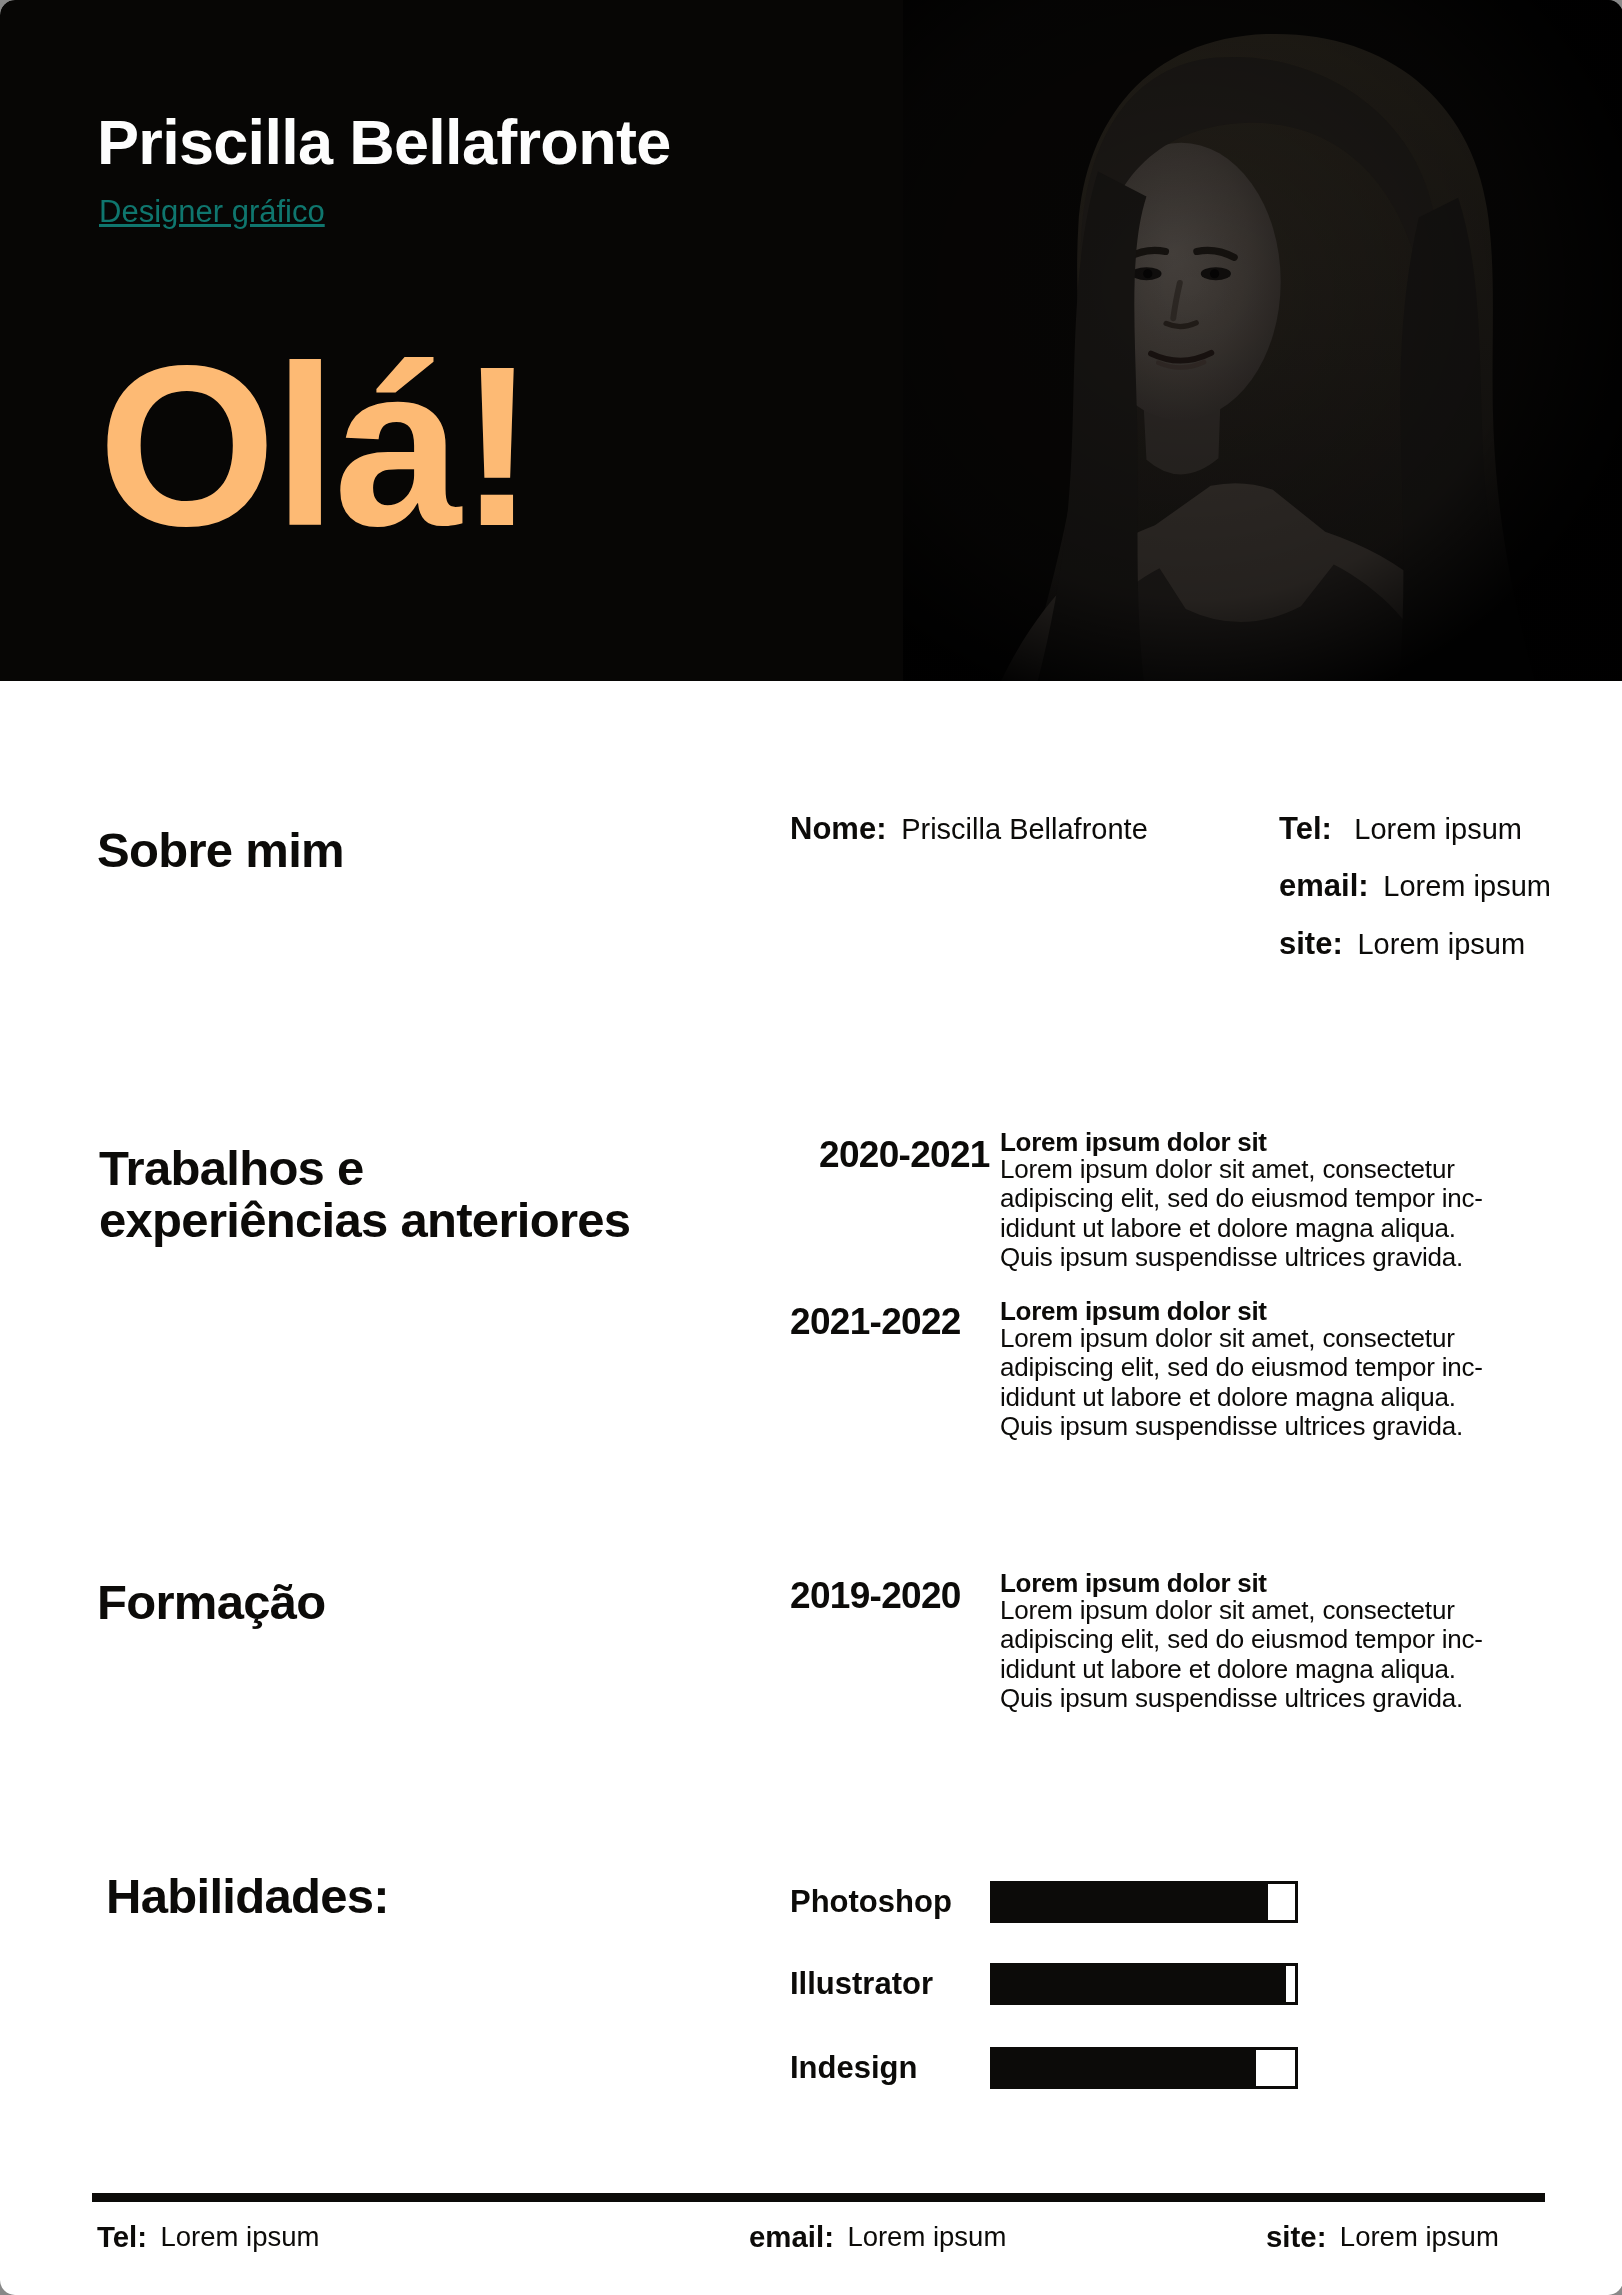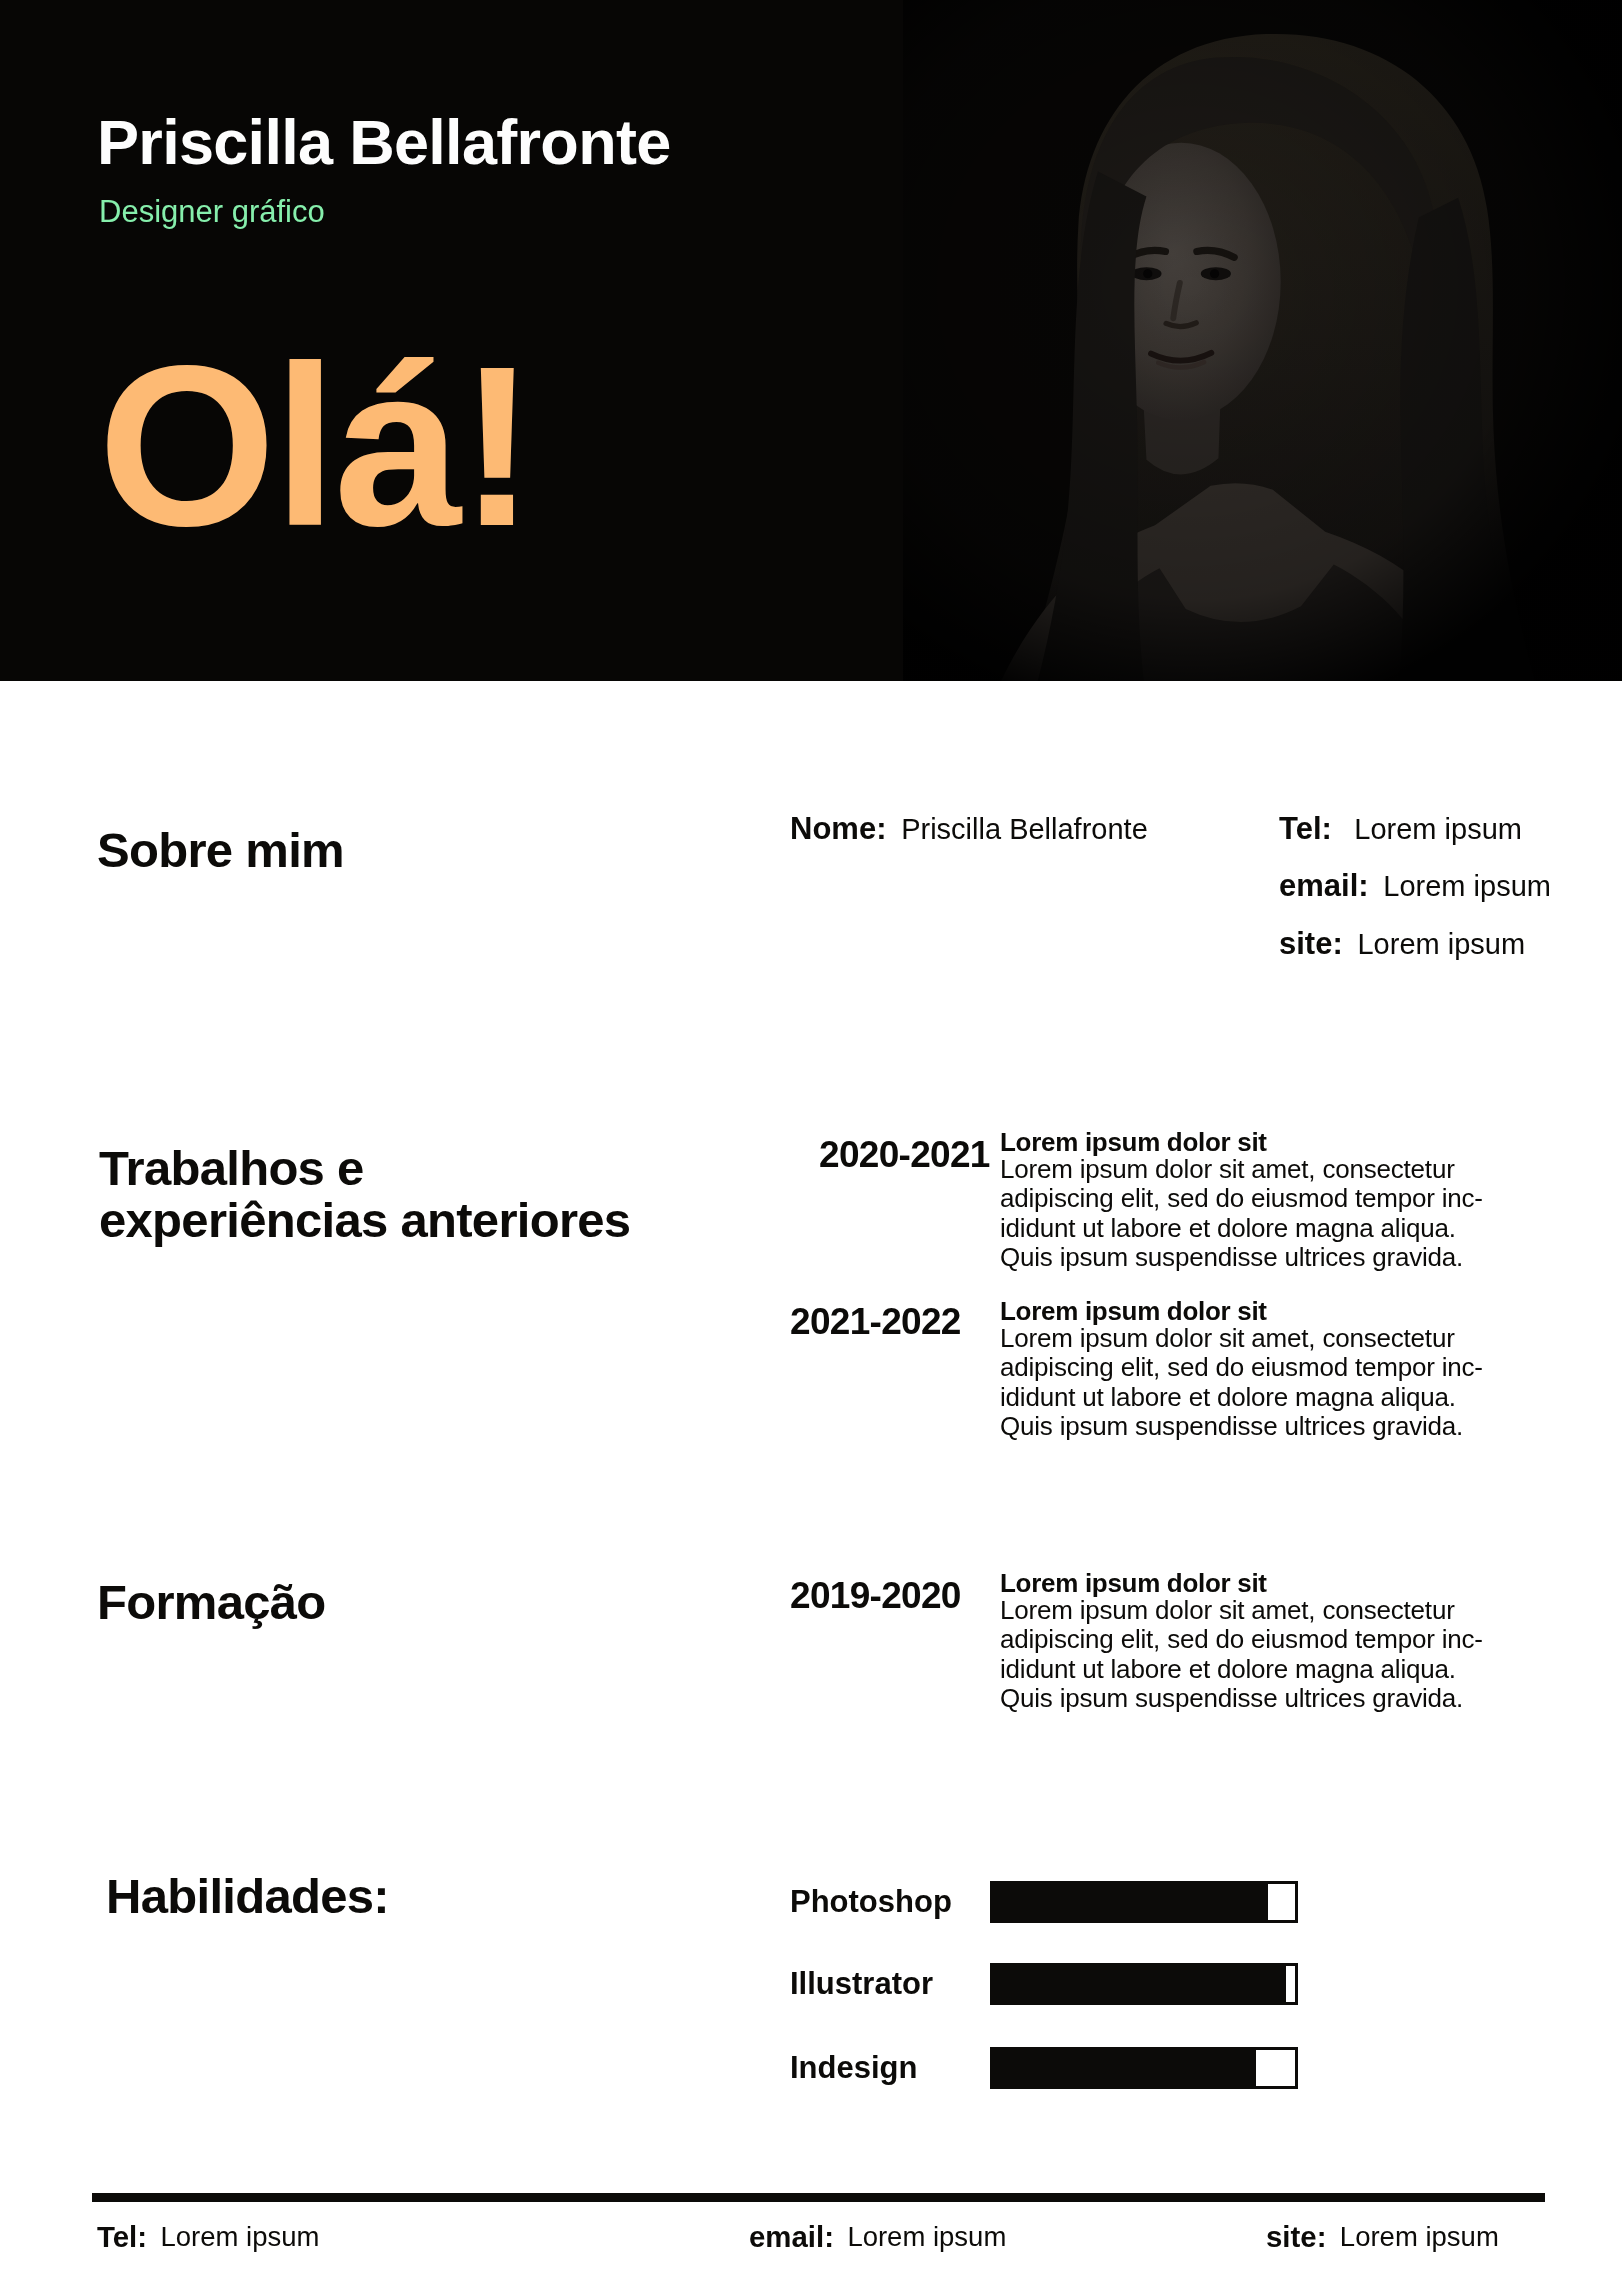--- a/index.html
+++ b/index.html
@@ -9,25 +9,26 @@
   }
   *{margin:0;padding:0;box-sizing:border-box;}
   html,body{background:#888;}
   .page{
     position:relative;
     width:1623px;height:2295px;
     background:var(--paper);
     font-family:"Liberation Sans", sans-serif;
     color:var(--ink);
     overflow:hidden;
+    border-radius:15px;
   }
   
   .hero{position:absolute;left:0;top:0;width:1623px;height:681px;background:var(--hero);}
   .hero .name{position:absolute;left:97px;top:111px;font:700 63px/1 "Liberation Sans",sans-serif;color:#fdfdfd;letter-spacing:-0.7px;}
-  .hero .role{position:absolute;left:99px;top:196px;font:400 31px/1 "Liberation Sans",sans-serif;color:#86efac;}
+  .hero .role{position:absolute;left:99px;top:196px;font:400 31px/1 "Liberation Sans",sans-serif;color:#0f766e;text-decoration:underline;}
   .hero .greeting{position:absolute;left:98px;top:332px;font:700 229px/1 "Liberation Sans",sans-serif;color:#fdba74;letter-spacing:-2.6px;}
   .photo{position:absolute;left:903px;top:0;width:720px;height:681px;display:block;}
   
   .h2{position:absolute;font:700 49px/52px "Liberation Sans",sans-serif;letter-spacing:-0.7px;white-space:pre-line;}
   .h2.sobre{left:97px;top:824px;}
   .h2.trab{left:99px;top:1142px;}
   .h2.form{left:97px;top:1576px;}
   .h2.habi{left:106px;top:1870px;}
   
   .crow{position:absolute;white-space:nowrap;}

